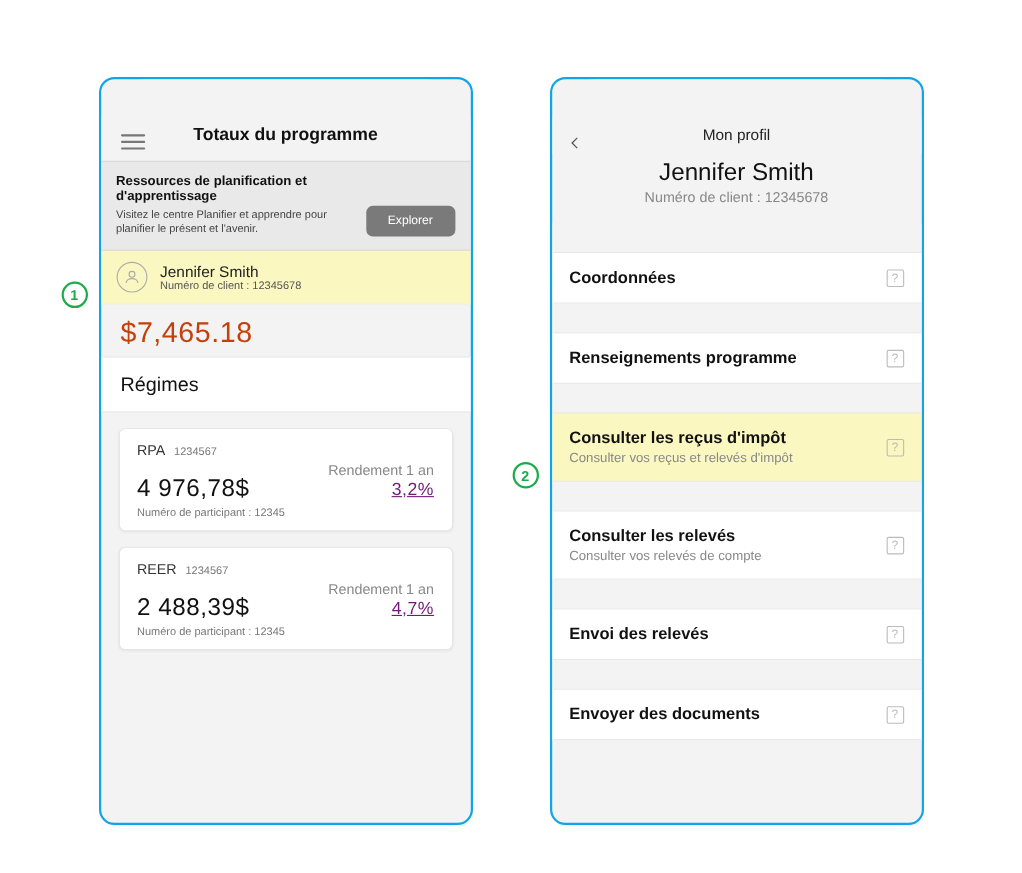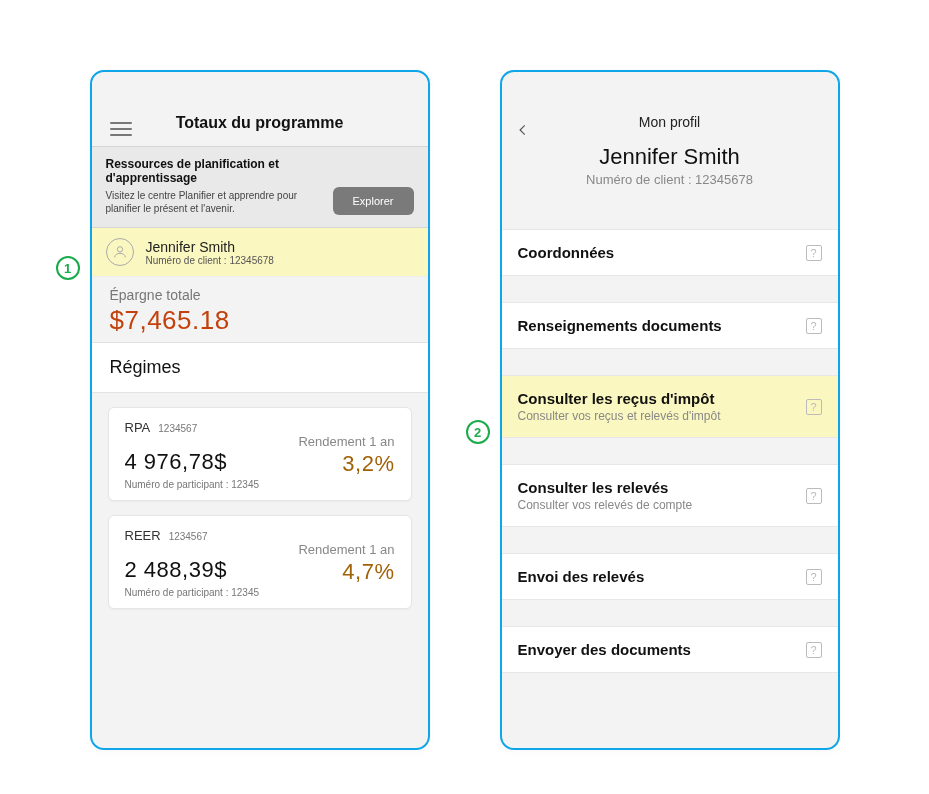--- a/index.html
+++ b/index.html
@@ -135,21 +135,21 @@
     justify-content:space-between;
     align-items:center;
   }
   .card-left .plan-line { display:flex; align-items:baseline; gap:8px; }
   .plan-code { font-size:13px; color:#333; }
   .plan-id   { font-size:10px; color:#777; }
   .plan-amount { font-size:22px; font-weight:400; color:#111; margin-top:14px; letter-spacing:0.5px; }
   .plan-part   { font-size:10px; color:#777; margin-top:4px; }
   .card-right { text-align:right; }
   .ret-label { font-size:13px; color:#888; }
-  .ret-value { font-size:22px; color:#a16207; margin-top:2px; letter-spacing:0.5px; }
+  .ret-value { font-size:16px; color:#701a75; margin-top:2px; letter-spacing:0.5px;text-decoration:underline; }
 
   
   .p2-header {
     padding: 42px 14px 10px 14px;
     display:flex;
     align-items:center;
     justify-content:center;
     position:relative;
     background:#f3f3f3;
   }
@@ -238,21 +238,20 @@
                 <path d="M4 20c0-4 4-6 8-6s8 2 8 6"></path>
               </svg>
           </div>
           <div>
             <div class="client-name">Jennifer Smith</div>
             <div class="client-num">Numéro de client : 12345678</div>
           </div>
         </div>
 
         <div class="savings">
-          <div class="savings-label">Épargne totale</div>
           <div class="savings-amount">$7,465.18</div>
         </div>
 
         <div class="section-head">Régimes</div>
 
         <div id="plan-list">
             <div class="card">
     <div class="card-left">
       <div class="plan-line">
         <span class="plan-code">RPA</span>
@@ -311,21 +310,21 @@
             <div class="row">
     <div class="main">
       <span class="row-title">Coordonnées</span>
 
     </div>
     <div class="help-box">?</div>
             </div>
             <div class="gap"></div>
             <div class="row">
     <div class="main">
-      <span class="row-title">Renseignements documents</span>
+      <span class="row-title">Renseignements programme</span>
 
     </div>
     <div class="help-box">?</div>
             </div>
             <div class="gap"></div>
             <div class="row highlight">
     <div class="main">
       <span class="row-title">Consulter les reçus d'impôt</span>
       <span class="row-sub">Consulter vos reçus et relevés d'impôt</span>
     </div>

